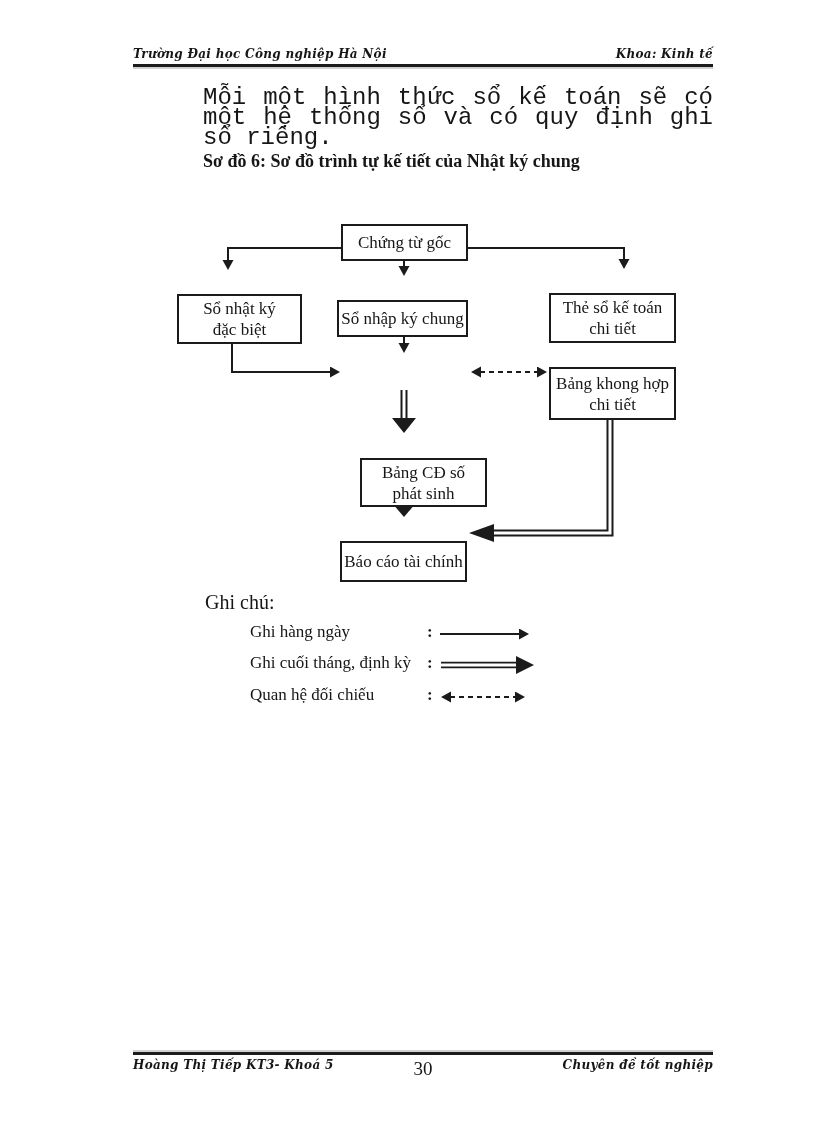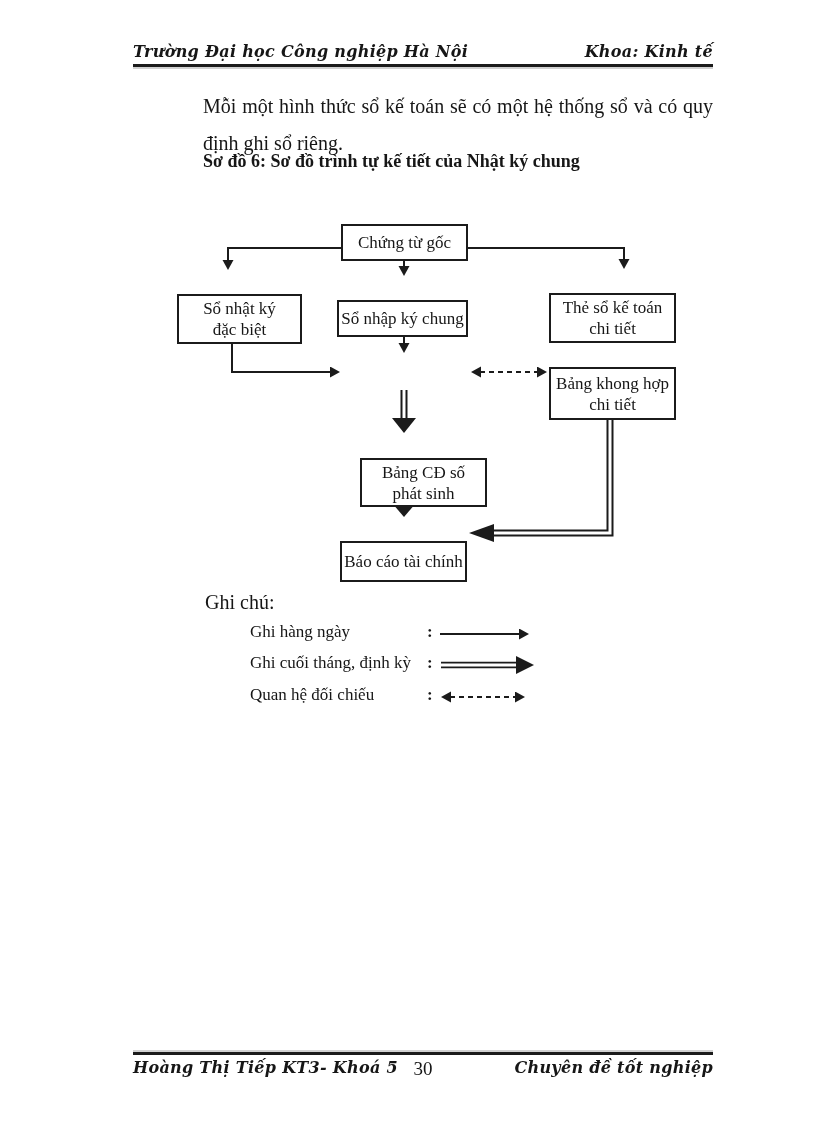--- a/index.html
+++ b/index.html
@@ -12,36 +12,36 @@
 
   
   .hdr {
     position:absolute; left:133px; top:36px; width:580px; height:31px;
     border-bottom:3px solid #1b1b1b; box-shadow:0 2px 0 rgba(0,0,0,.18);
     display:flex; justify-content:space-between; align-items:flex-end;
     padding-bottom:3px;
   }
   .script {
     font-family:"DejaVu Serif", serif; font-style:italic; font-weight:bold;
-    font-size:16px; letter-spacing:.3px;
+    font-size:12px; letter-spacing:.3px;
   }
   .ftr {
     position:absolute; left:133px; top:1052px; width:580px;
     border-top:3px solid #1b1b1b; box-shadow:0 -2px 0 rgba(0,0,0,.18);
     padding-top:3px; display:flex; align-items:flex-start;
   }
   .ftr .side { flex:1 1 0; }
   .ftr .right { text-align:right; }
   .pageno { font-size:19px; font-style:normal; font-weight:normal;
     font-family:"Liberation Serif", serif; padding:0 4px; }
 
   
   .para {
     position:absolute; left:203px; top:88px; width:510px;
-    font-size:20px; line-height:37px; text-align:justify;
+    font-size:24px; line-height:20px; text-align:justify;font-family:Liberation Mono, monospace;
   }
   .heading {
     position:absolute; left:203px; top:151px; width:510px;
     font-size:18px; font-weight:bold;
   }
 
   
   .node {
     position:absolute; border:2px solid #1b1b1b; background:#fff;
     display:flex; align-items:center; justify-content:center;

